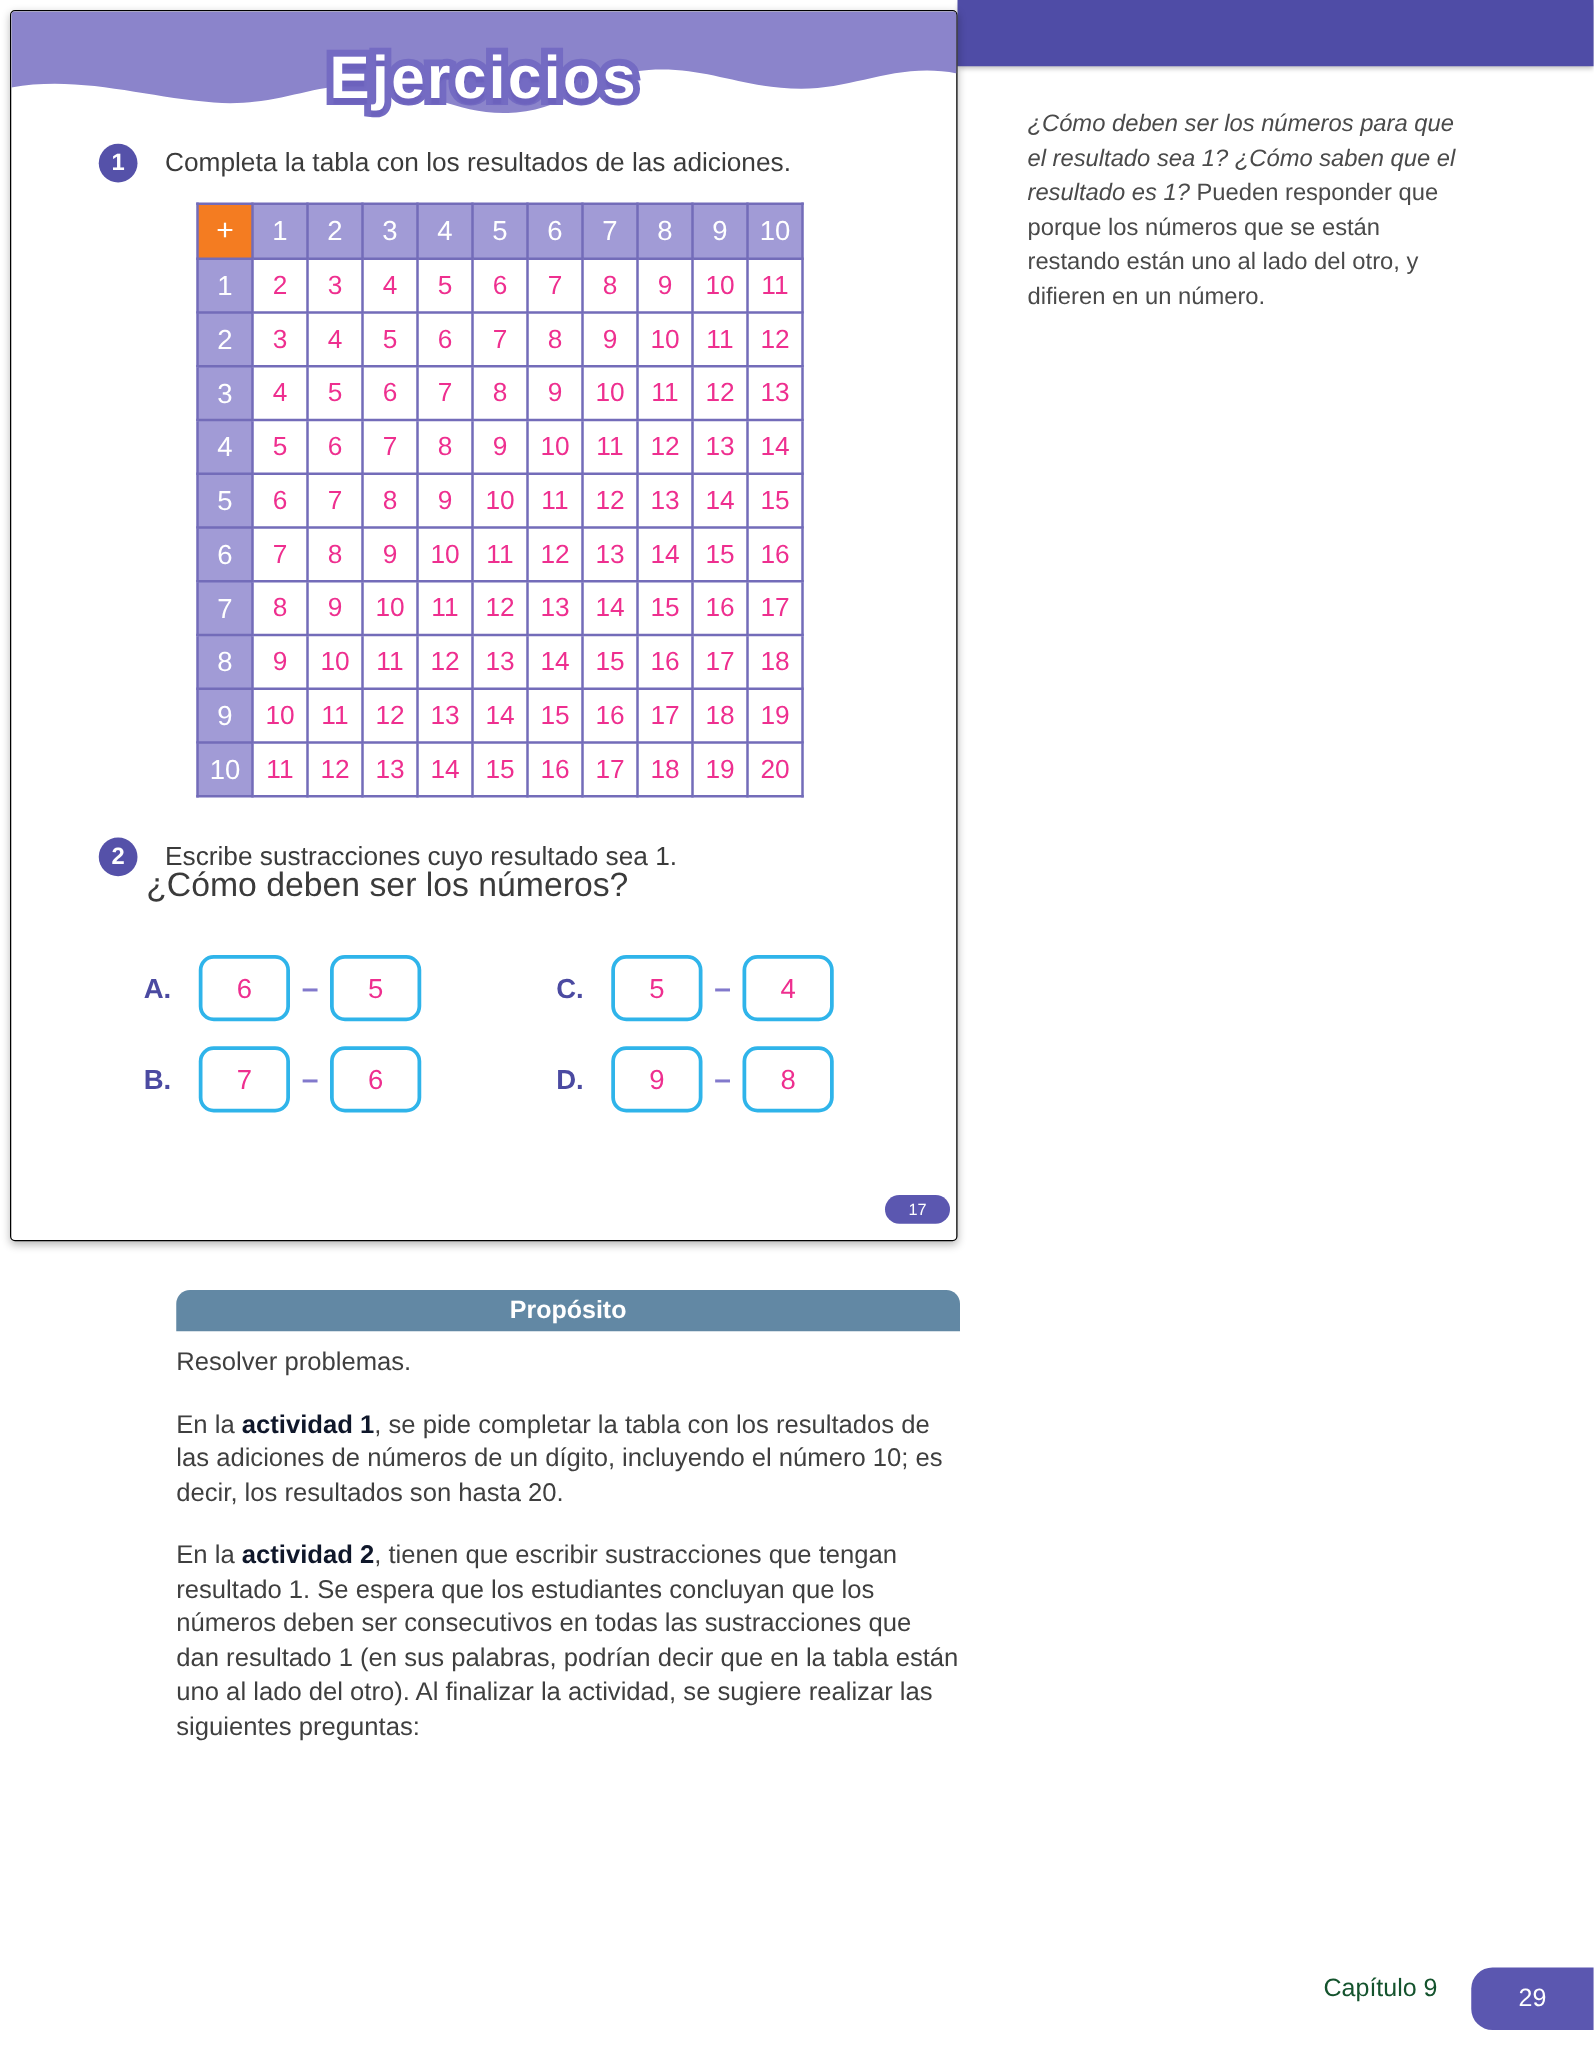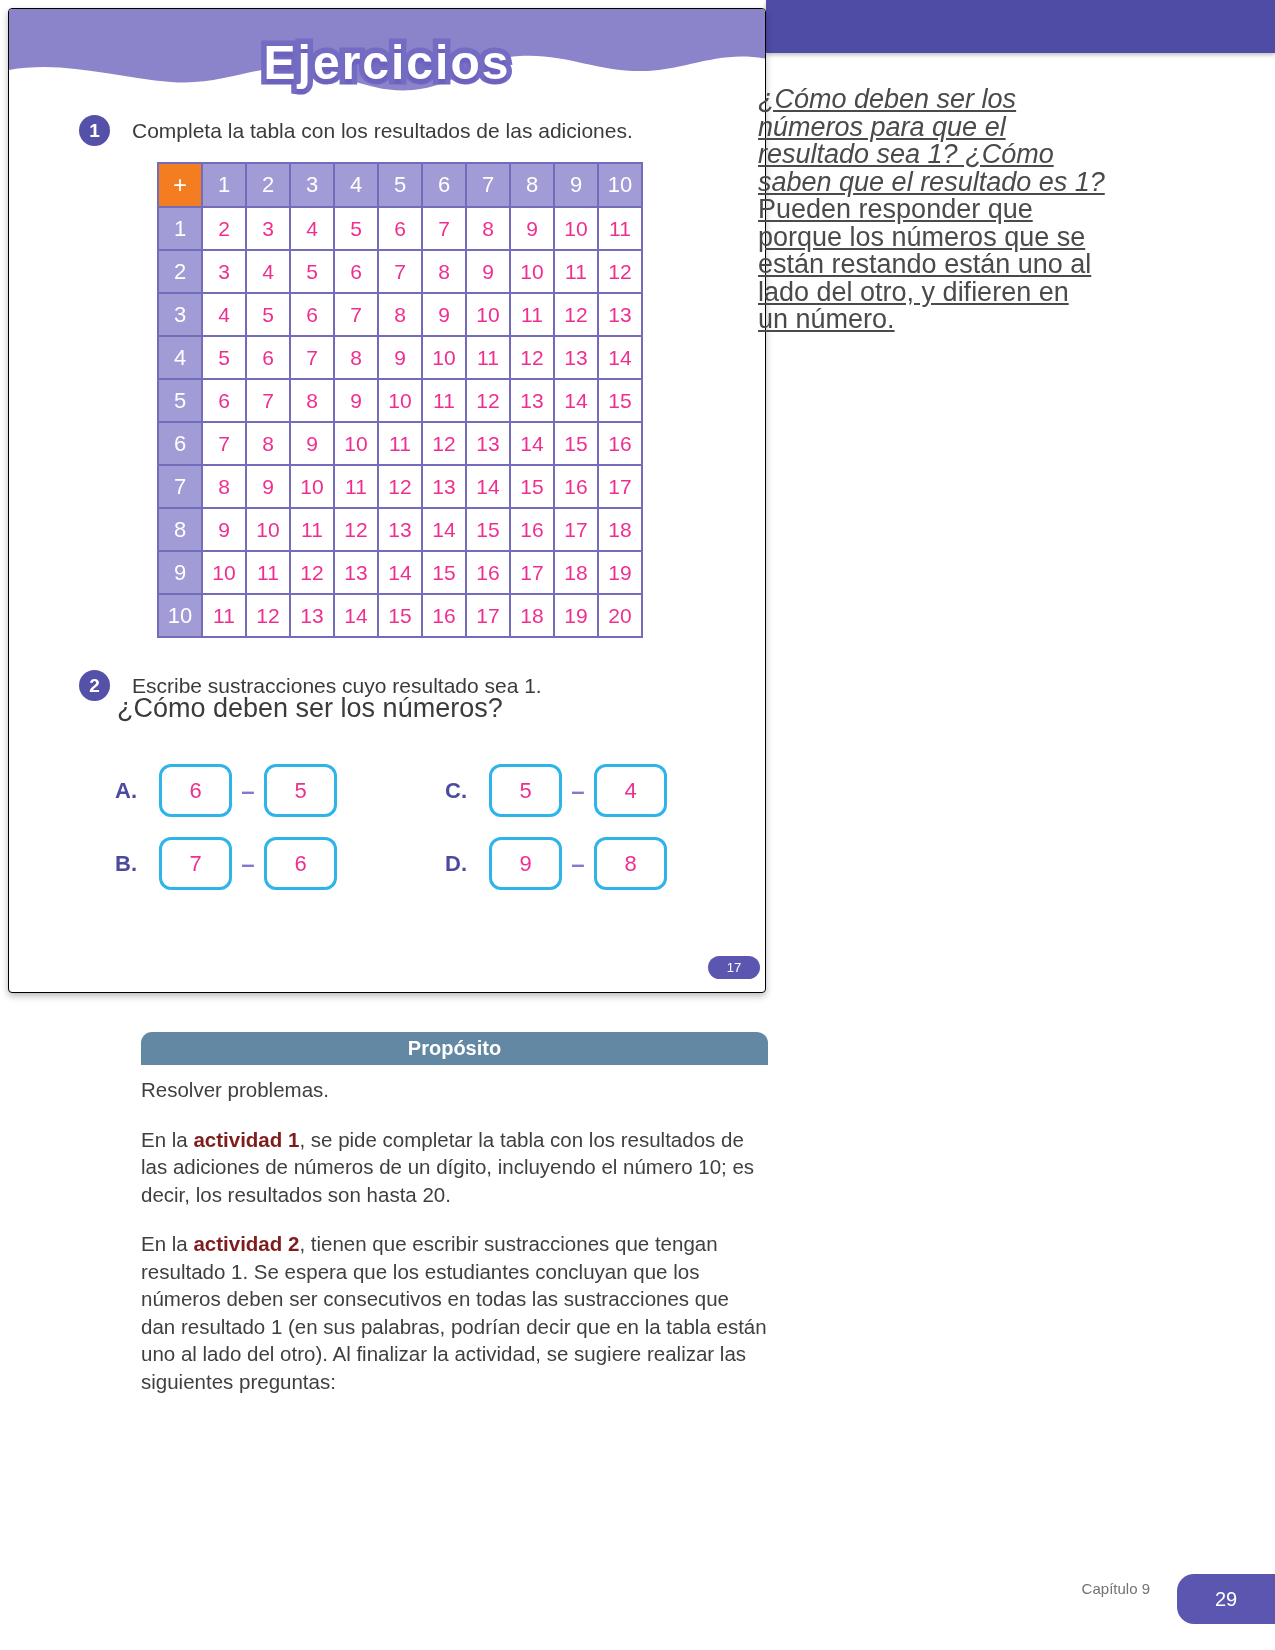--- a/index.html
+++ b/index.html
@@ -44,34 +44,34 @@
   .pos2{left:436px;top:755px;} .pos3{left:436px;top:828px;}
   .sub-label{width:44px;font-size:22px;font-weight:700;color:var(--label_purple);}
   .sub-box{width:73px;height:53px;border:3px solid var(--cyan);border-radius:12px;background:#fff;
            display:flex;align-items:center;justify-content:center;color:var(--pink);font-size:22px;}
   .sub-minus{width:32px;text-align:center;color:#8279cc;font-size:24px;font-weight:700;}
 
   .page-tab{position:absolute;left:699px;top:947px;width:52px;height:23px;background:var(--pill);
             border-radius:12px;color:#fff;font-size:13px;display:flex;align-items:center;justify-content:center;}
 
   
-  .note{position:absolute;left:758px;top:86px;width:348px;font-size:27px;line-height:27.5px;color:#4a4a4a;text-decoration:underline;}
+  .note{position:absolute;left:822px;top:86px;width:348px;font-size:19px;line-height:27.5px;color:#4a4a4a;}
   .note .it{font-style:italic;}
 
   
   .sections{position:absolute;left:113px;top:1032px;width:627px;margin-left:28px;}
   .sec-bar{height:33px;background:var(--section_bar);border-radius:11px 11px 0 0;color:#fff;
            font-size:20px;font-weight:700;display:flex;align-items:center;justify-content:center;}
   .sec-p{margin:10px 0 22px 0;font-size:20.5px;line-height:27.5px;color:var(--body_text);}
-  .sec-p b{color:#7f1d1d;}
+  .sec-p b{color:#0f172a;}
   .sec-bar + .sec-p{margin-top:11px;}
   .sec-p:last-of-type{margin-bottom:24px;}
 
   
-  .footer-chapter{position:absolute;left:960px;top:1580px;width:190px;text-align:right;font-size:15px;color:#737373;}
+  .footer-chapter{position:absolute;left:960px;top:1580px;width:190px;text-align:right;font-size:20px;color:#14532d;}
   .footer-pill{position:absolute;left:1177px;top:1574px;width:98px;height:50px;background:var(--pill);
                border-radius:17px 0 0 17px;color:#fff;font-size:20px;display:flex;align-items:center;justify-content:center;}
 </style>
 </head>
 <body>
 
 <div class="topbar"></div>
 
 <section class="panel">
   <svg class="banner" viewBox="0 0 758 95" preserveAspectRatio="none" aria-hidden="true">

